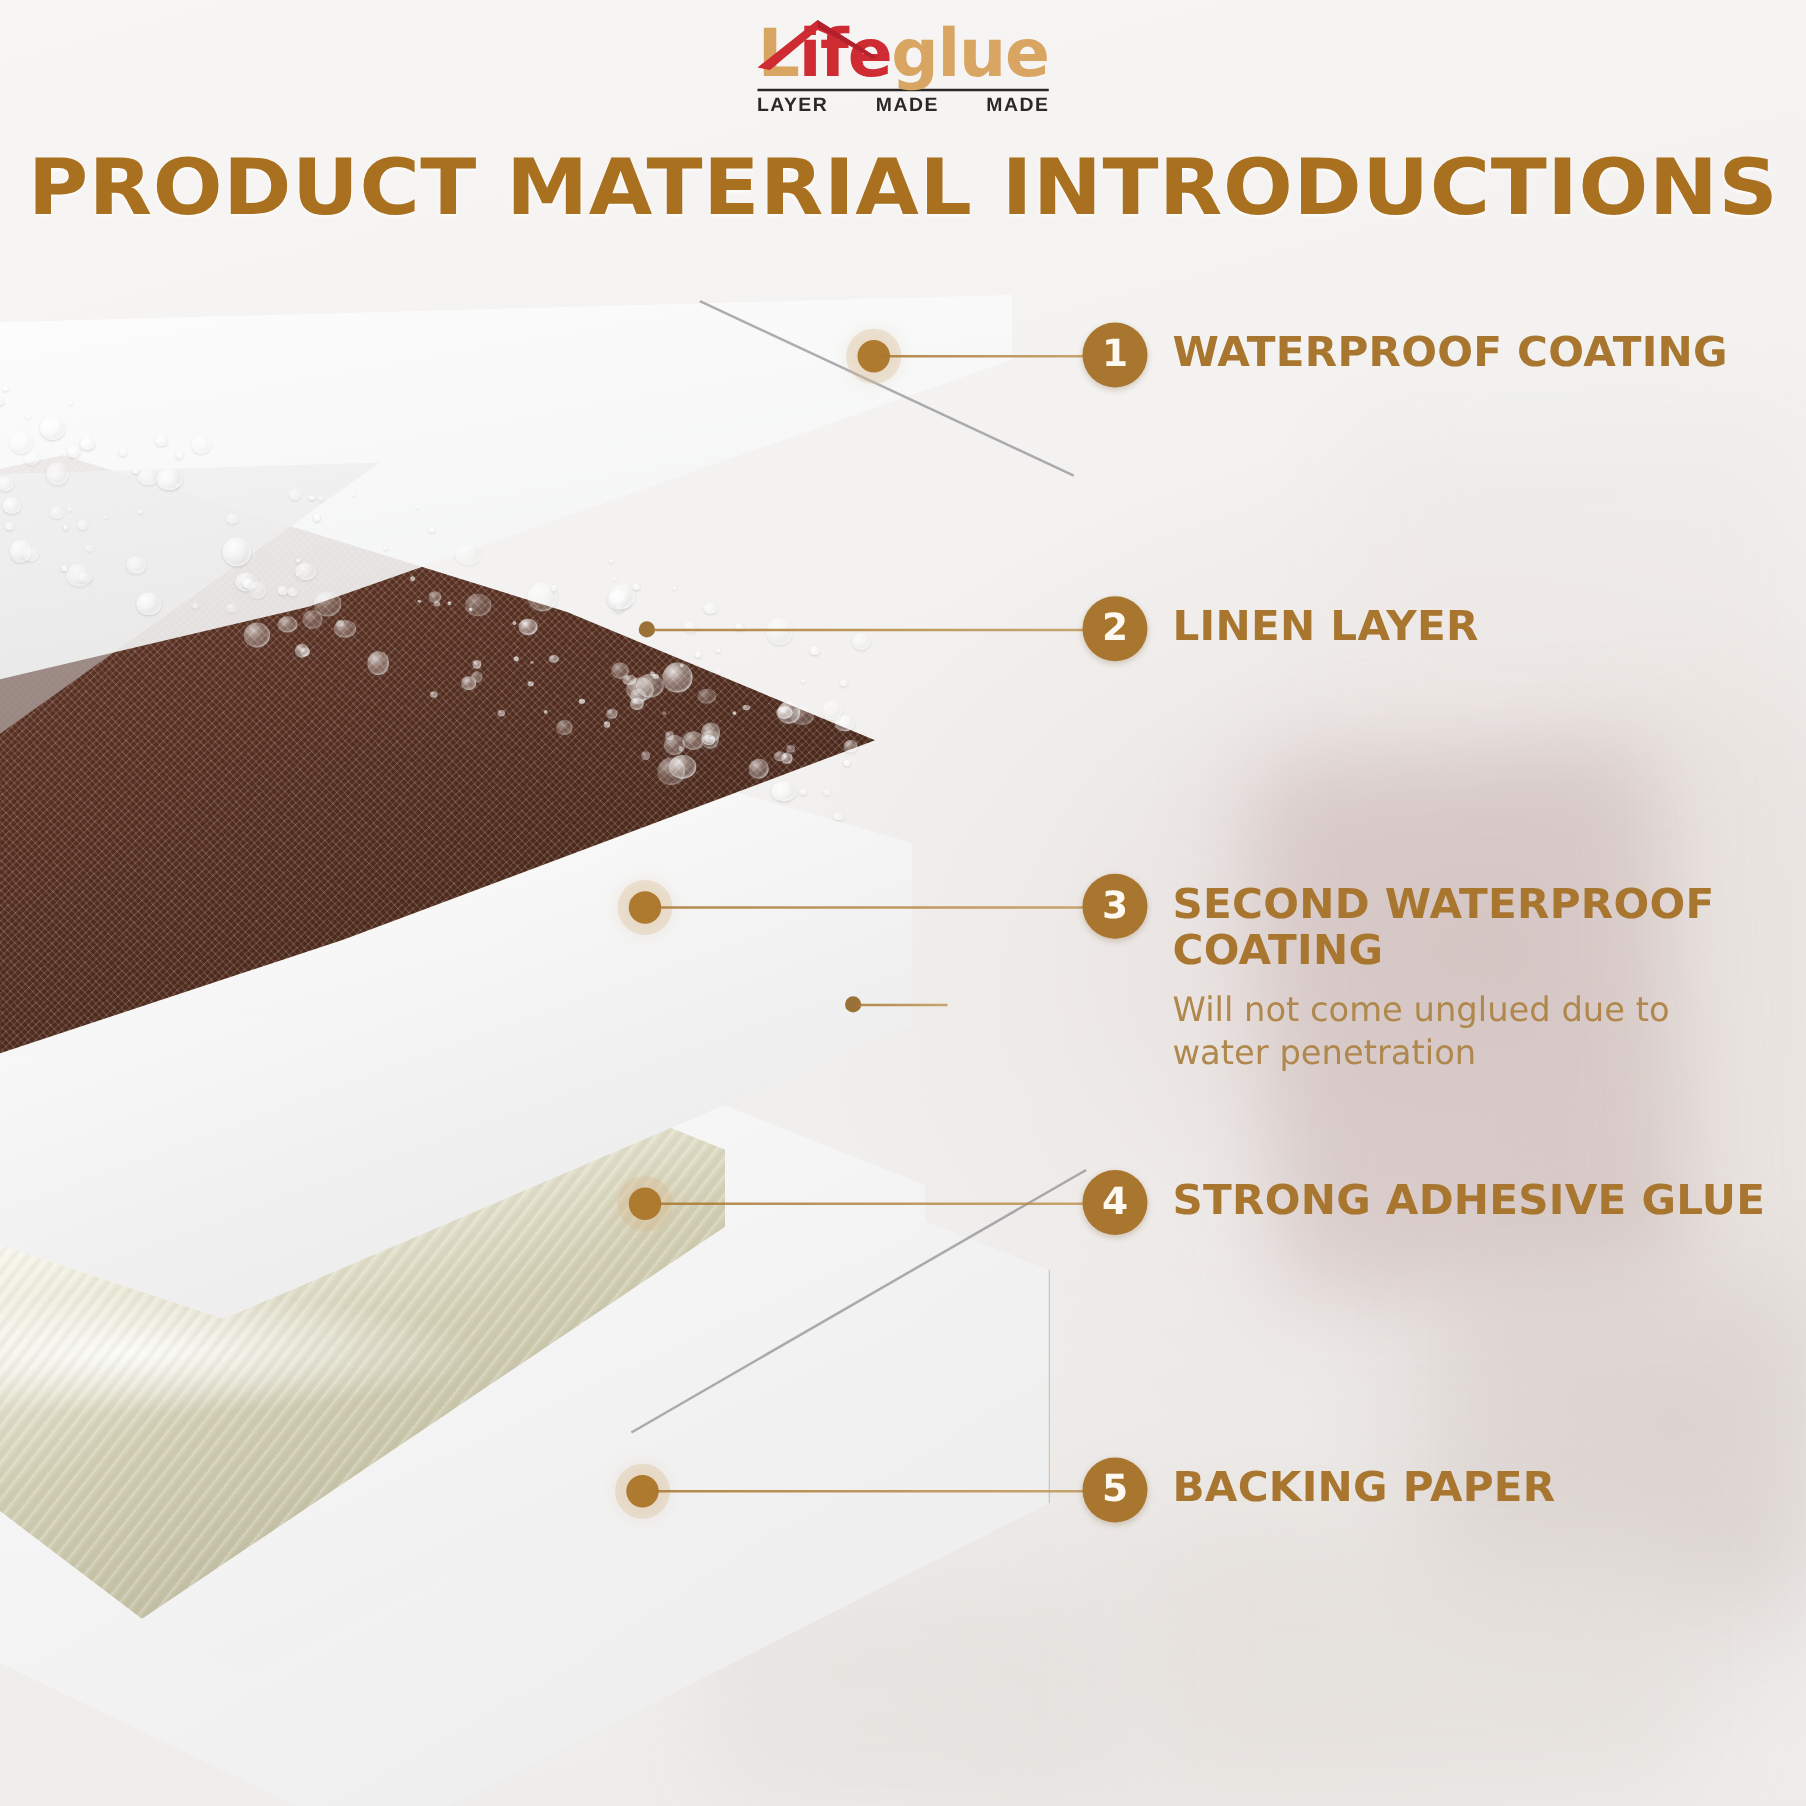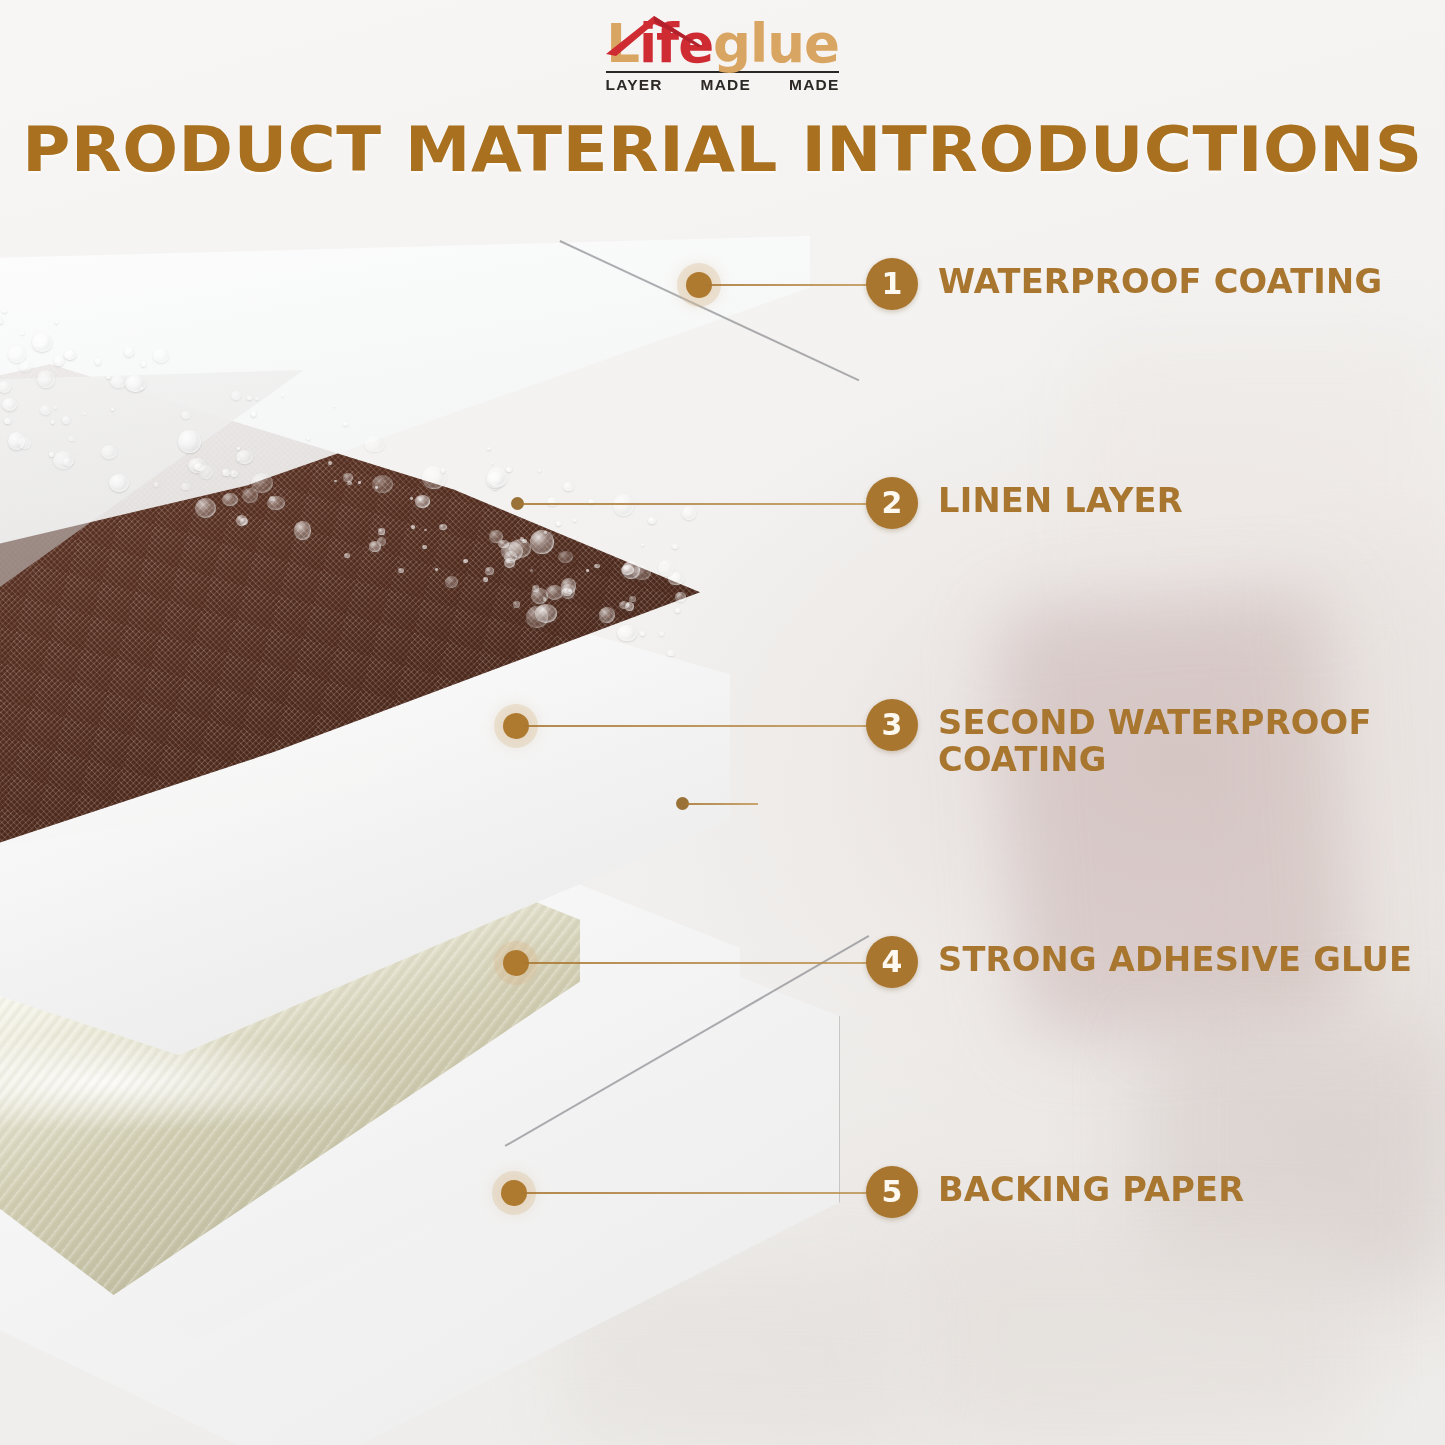--- a/index.html
+++ b/index.html
@@ -456,20 +456,21 @@
       <div class="badge">2</div>
       <div class="co-title">LINEN LAYER</div>
     </div>
   </div>
 
   <div class="callout" style="left:866px; top:699px; width:540px;">
     <div class="co-head">
       <div class="badge">3</div>
       <div class="co-title">SECOND WATERPROOF COATING</div>
     </div>
+    <div class="co-body">Will not come unglued due to water penetration</div>
   </div>
 
   <div class="callout" style="left:866px; top:936px; width:540px;">
     <div class="co-head">
       <div class="badge">4</div>
       <div class="co-title">STRONG ADHESIVE GLUE</div>
     </div>
   </div>
 
   <div class="callout" style="left:866px; top:1166px; width:540px;">

